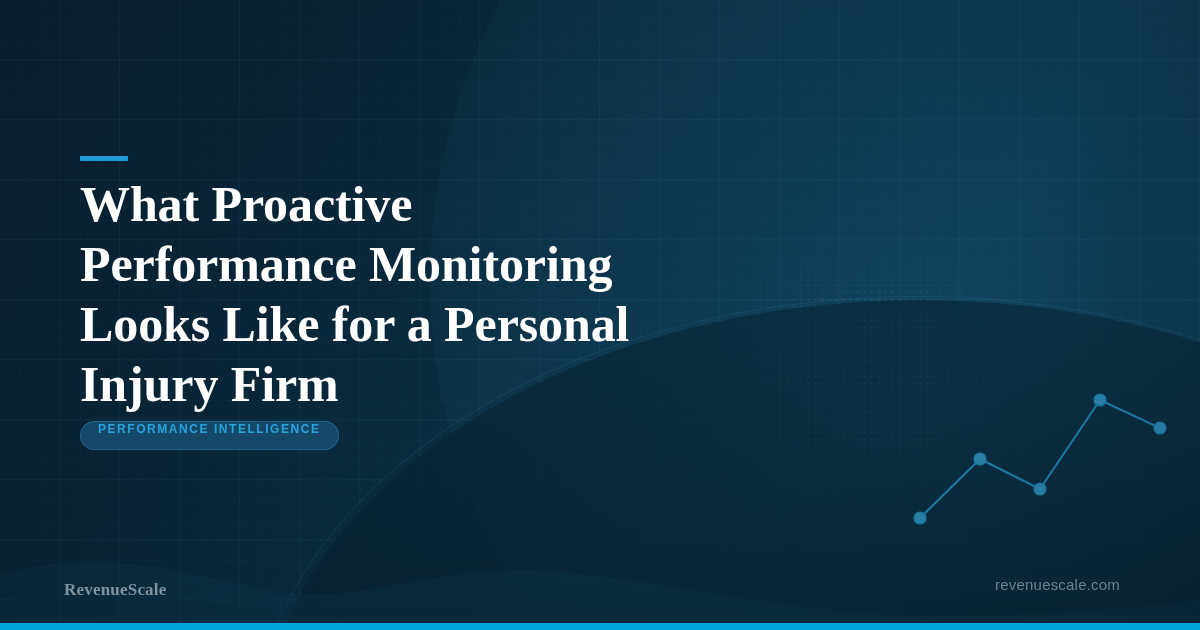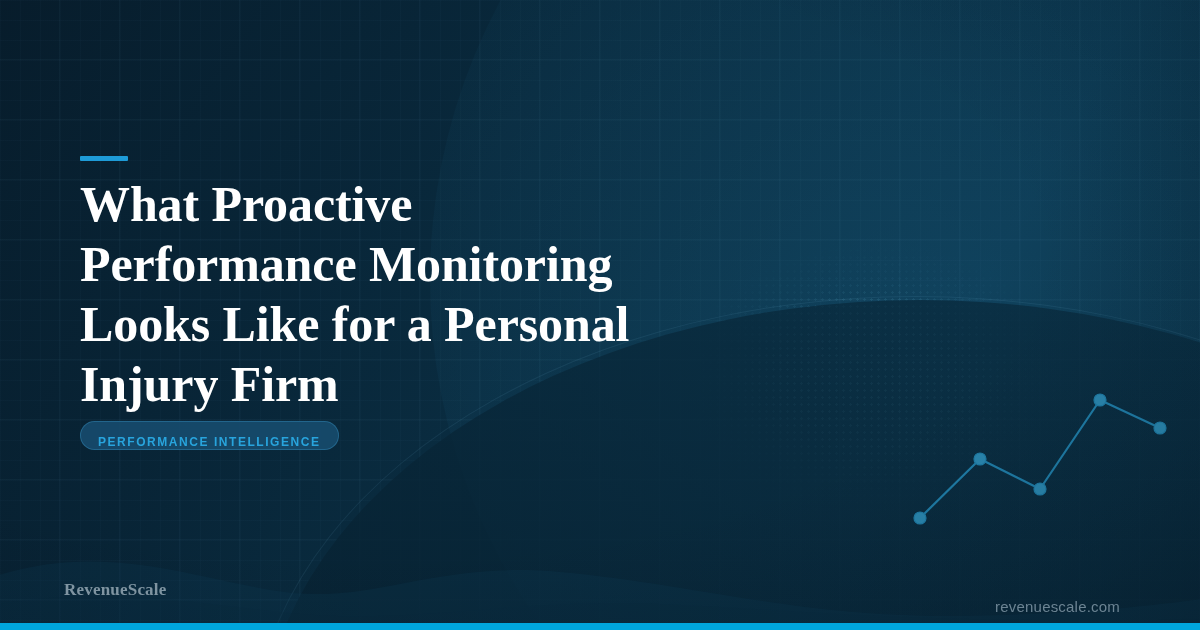--- a/index.html
+++ b/index.html
@@ -111,21 +111,21 @@
     font-size: 50px;
     line-height: 60px;
     color: #ffffff;
     letter-spacing: -0.1px;
   }
   .badge {
     position: absolute;
     left: 80px; top: 421px;
     height: 29px;
     display: inline-flex;
-    align-items: flex-end;
+    align-items: flex-start;
     padding: 0 17px;
     border-radius: 999px;
     background: rgba(23,75,108,.92);
     border: 1px solid rgba(46,126,170,.55);
     box-sizing: border-box;
   }
   .badge-label {
     font-family: "Liberation Sans", sans-serif;
     font-size: 12px;
     font-weight: 700;
@@ -137,21 +137,21 @@
     position: absolute;
     left: 64px; top: 580px;
     font-family: "Liberation Serif", serif;
     font-weight: 700;
     font-size: 17px;
     color: #7f94a1;
     letter-spacing: .2px;
   }
   .footer-url {
     position: absolute;
-    right: 80px; top: 598px;
+    right: 80px; top: 576px;
     font-family: "Liberation Sans", sans-serif;
     font-size: 15px;
     color: #6c8493;
     letter-spacing: .2px;
   }
   .bottom-bar {
     position: absolute;
     left: 0; bottom: 0;
     width: 1200px; height: 7px;
     background: #00a6dd;

